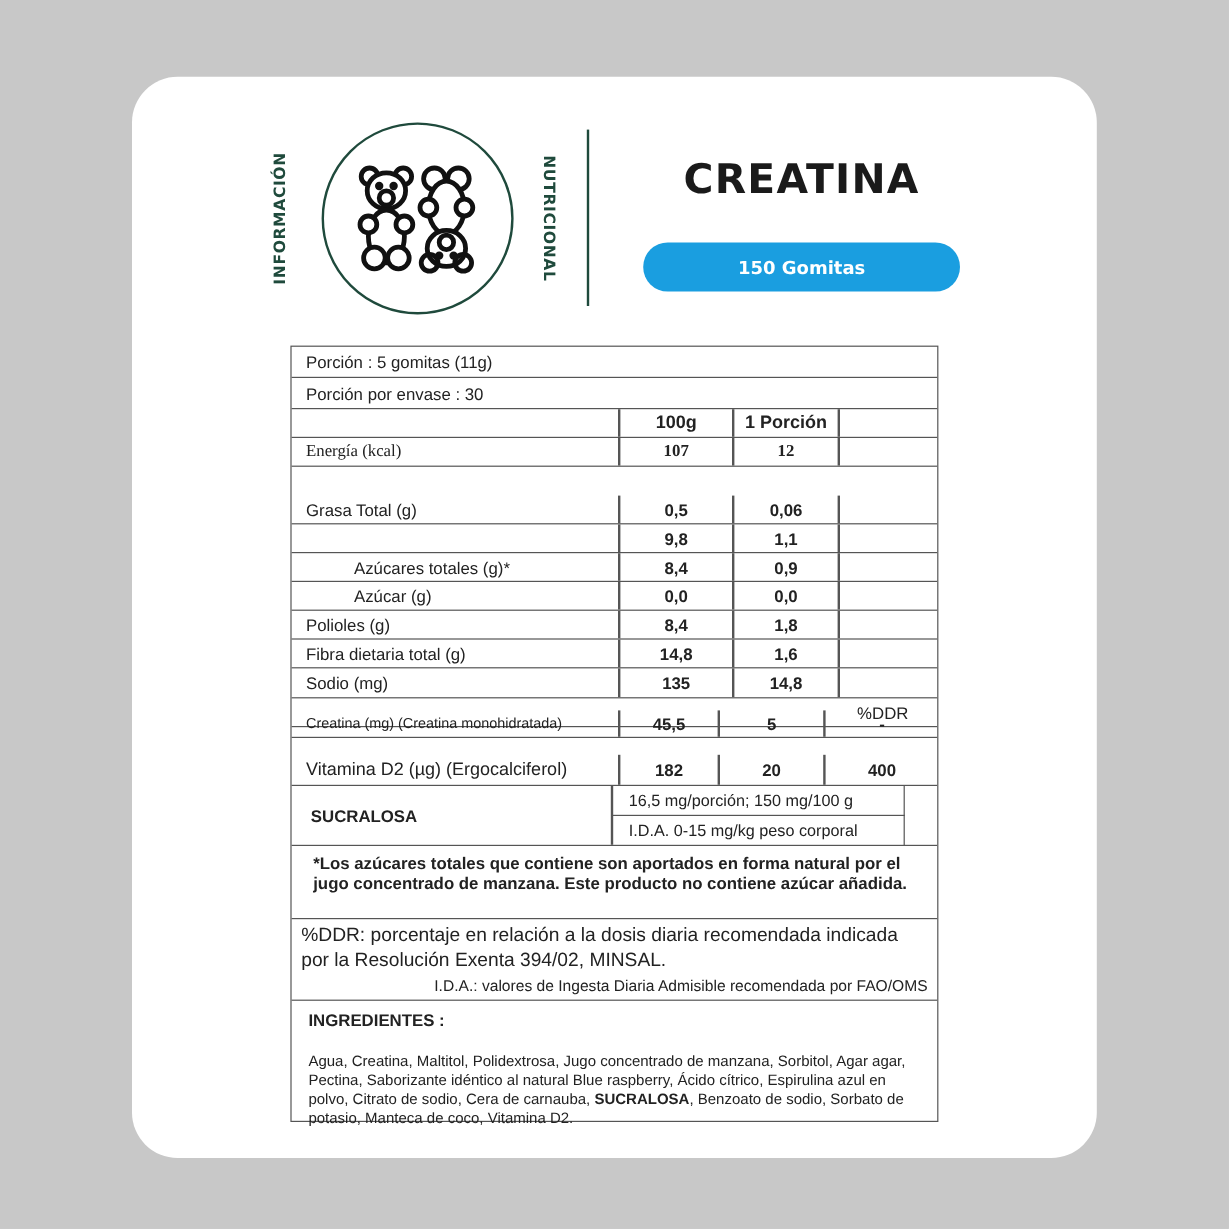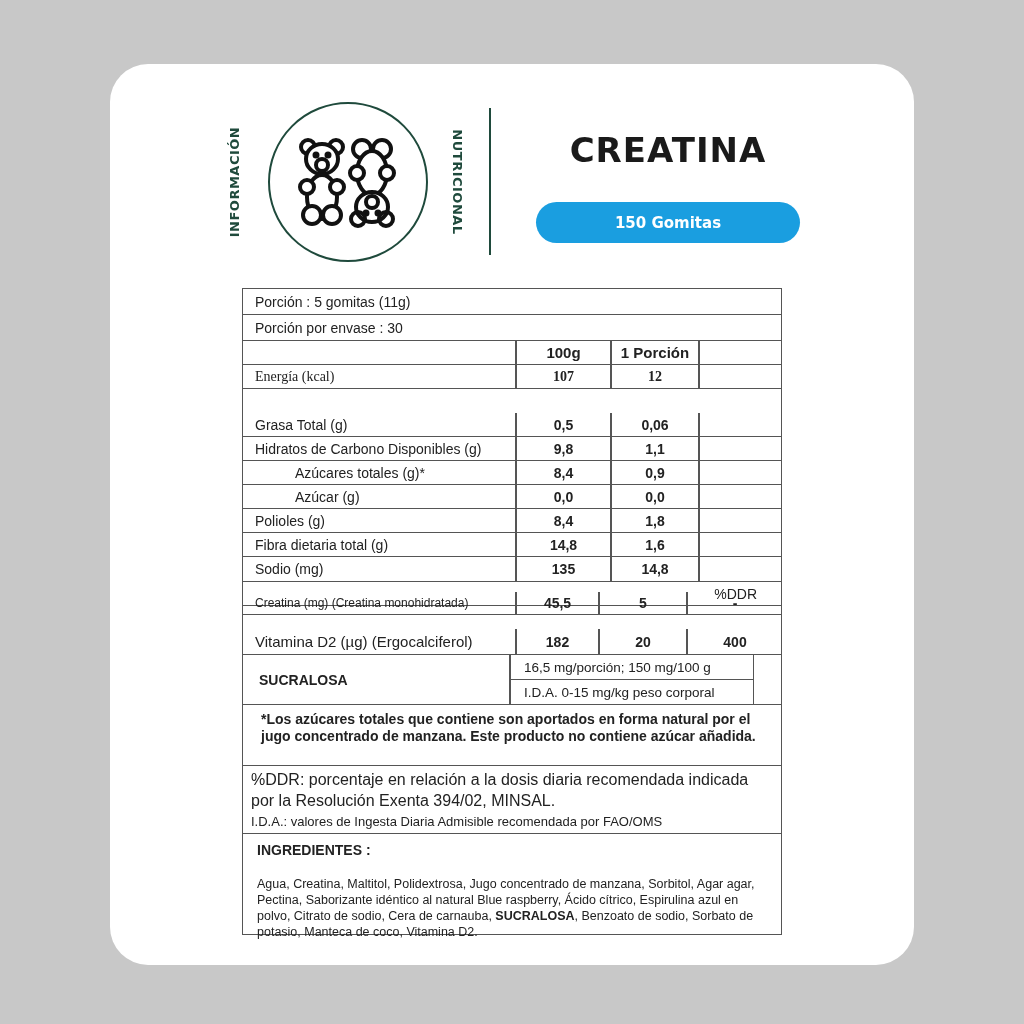--- a/index.html
+++ b/index.html
@@ -55,21 +55,21 @@
   .num { justify-content: center; font-weight: bold; font-size: 14px; }
   .c1 { left: 273px; width: 95px; }
   .c2 { left: 368px; width: 88px; }
   .d1 { left: 273px; width: 83px; }
   .d2 { left: 356px; width: 88px; }
   .d3 { left: 444px; width: 96px; }
 
   .small { font-size: 12px; }
   .footnote { font-weight: bold; font-size: 14px; line-height: 17px; padding: 6px 18px; }
   .ddr-note { font-size: 16px; line-height: 21px; padding: 3px 8px; }
-  .ida-note { font-size: 13px; padding: 0 8px; }
+  .ida-note { font-size: 13px; padding: 0 8px; text-align: right; }
   .ingr-title { font-weight: bold; font-size: 14px; padding: 8px 14px 2px; }
   .ingr-text { font-size: 12.5px; line-height: 16px; padding: 0 14px; margin-top: 16px; }
 </style>
 </head>
 <body>
 
 <div class="card"></div>
 
 <div class="vtext left">INFORMACIÓN</div>
 <div class="logo-circle">
@@ -136,21 +136,20 @@
       <div class="vb" style="left:367px"></div>
       <div class="vb" style="left:455px"></div>
     <div class="cell lbl">Grasa Total (g)</div>
     <div class="cell num c1">0,5</div>
     <div class="cell num c2">0,06</div>
   </div>
   <div class="row" style="top:148px;height:24px;">
     <div class="vb" style="left:272px"></div>
       <div class="vb" style="left:367px"></div>
       <div class="vb" style="left:455px"></div>
-    <div class="cell lbl">Hidratos de Carbono Disponibles (g)</div>
     <div class="cell num c1">9,8</div>
     <div class="cell num c2">1,1</div>
   </div>
   <div class="row" style="top:172px;height:24px;">
     <div class="vb" style="left:272px"></div>
       <div class="vb" style="left:367px"></div>
       <div class="vb" style="left:455px"></div>
     <div class="cell indent">Azúcares totales (g)*</div>
     <div class="cell num c1">8,4</div>
     <div class="cell num c2">0,9</div>

